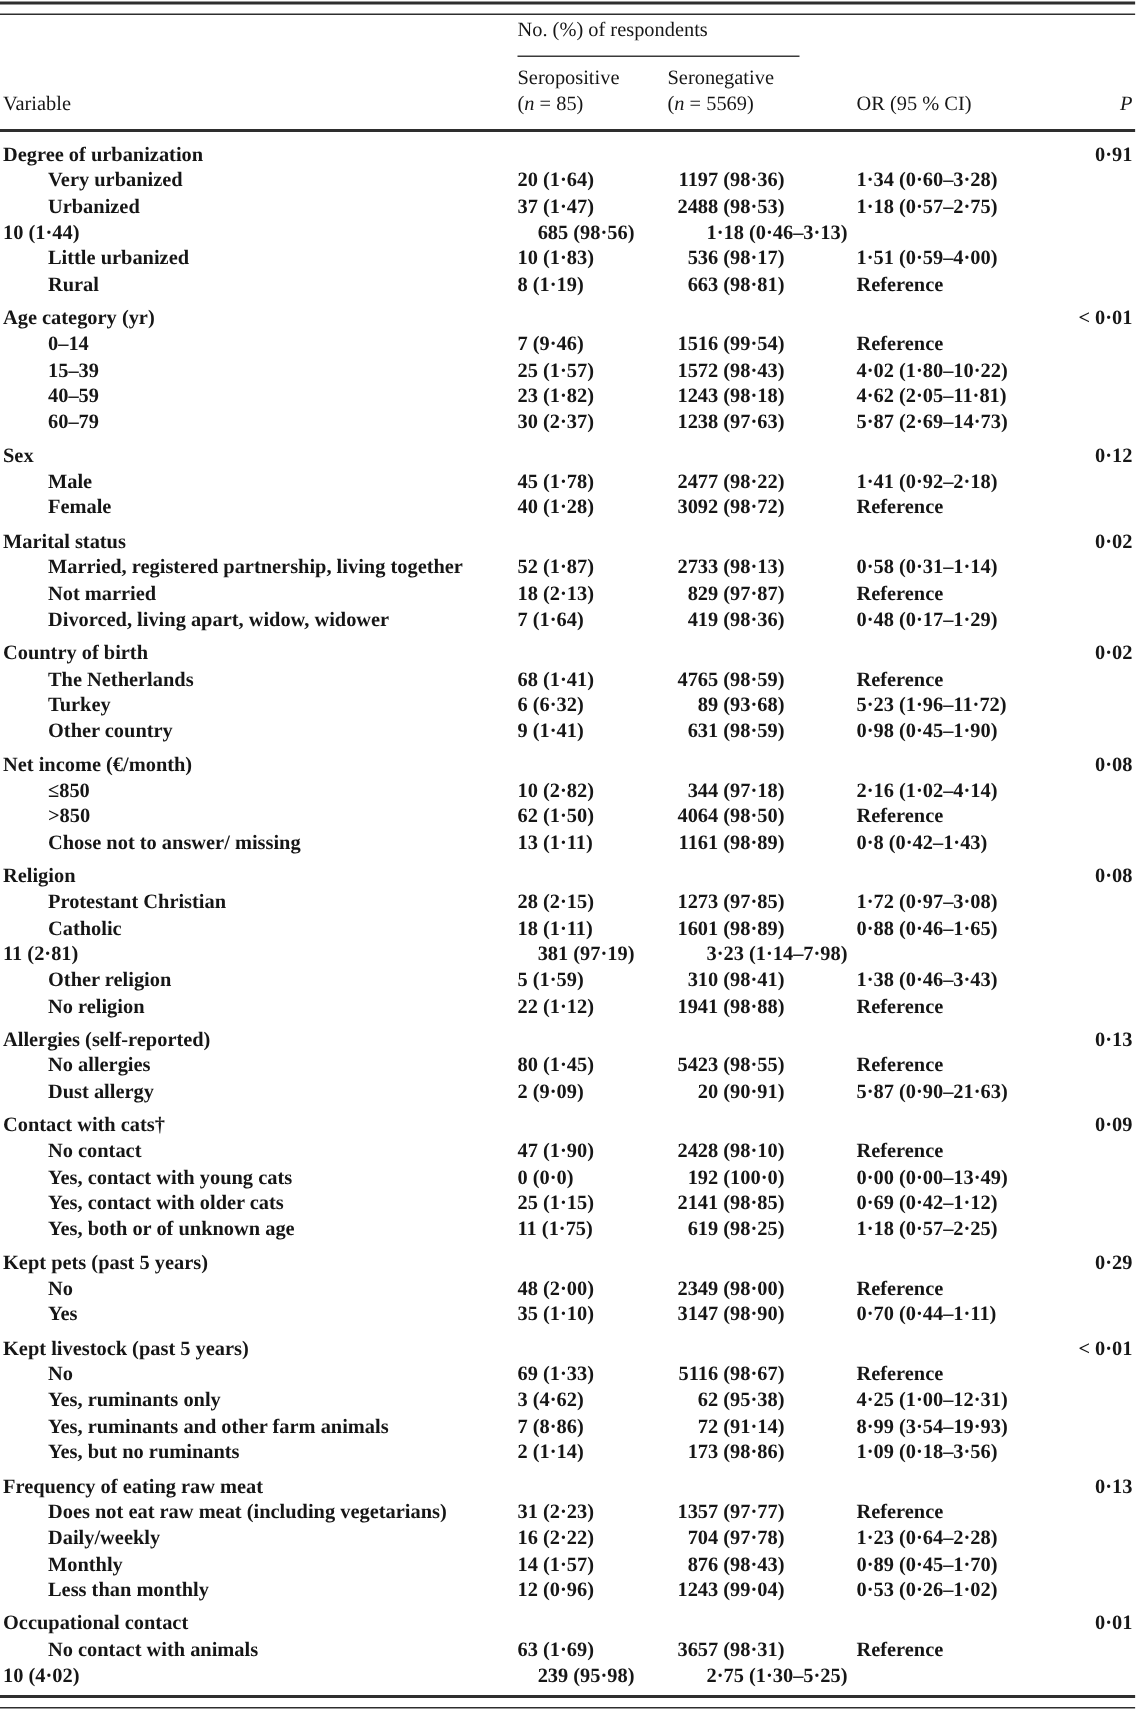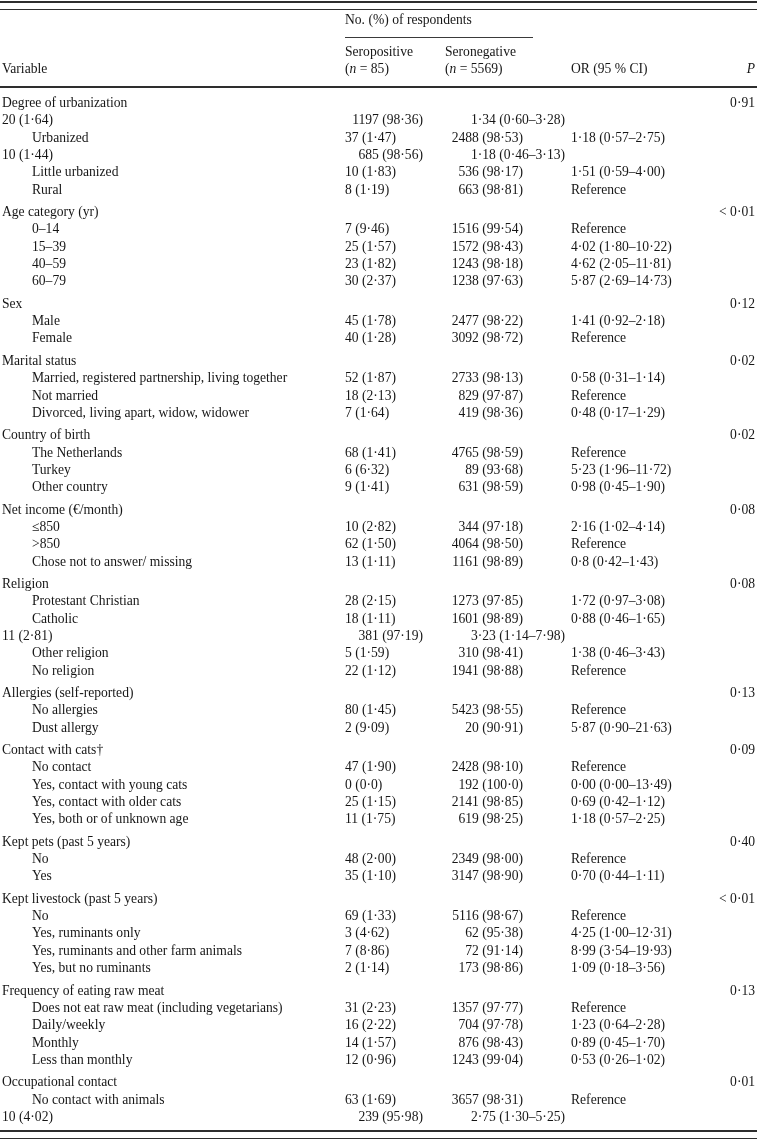--- a/index.html
+++ b/index.html
@@ -26,21 +26,21 @@
   .h-l2{top:61px;}
   .h-variable{left:2px;top:61px;}
   .h-pos{left:345px;}
   .h-neg{left:445px;}
   .h-or{left:571px;top:61px;}
   .h-p{right:2px;top:61px;font-style:italic;}
   .thead .head-rule{position:absolute;left:0;right:0;top:86px;}
 
   
   .tbody{padding:3px 2px 0 2px;font-size:13.6px;}
-  .section{margin-top:5px;}
+  .section{margin-top:5px;font-weight:bold;}
   .section:first-child{margin-top:1px;}
   .row{
     display:grid;
     grid-template-columns:343px 78px 100px 179px 53px;
     line-height:17.35px;
     white-space:nowrap;
   }
   .c-var{text-align:left;}
   .c-var.sub{padding-left:30px;}
   .c-pos{text-align:left;}
@@ -78,20 +78,21 @@
   <div class="tbody" id="tbody">
       <div class="section">
         <div class="row">
           <div class="c-var">Degree of urbanization</div>
           <div class="c-pos"></div>
           <div class="c-neg"></div>
           <div class="c-or"></div>
           <div class="c-p">0·91</div>
         </div>
         <div class="row">
+          <div class="c-var sub">Very urbanized</div>
           <div class="c-pos">20 (1·64)</div>
           <div class="c-neg">1197 (98·36)</div>
           <div class="c-or">1·34 (0·60–3·28)</div>
           <div class="c-p"></div>
         </div>
         <div class="row">
           <div class="c-var sub">Urbanized</div>
           <div class="c-pos">37 (1·47)</div>
           <div class="c-neg">2488 (98·53)</div>
           <div class="c-or">1·18 (0·57–2·75)</div>
@@ -370,21 +371,21 @@
           <div class="c-or">1·18 (0·57–2·25)</div>
           <div class="c-p"></div>
         </div>
       </div>
       <div class="section">
         <div class="row">
           <div class="c-var">Kept pets (past 5 years)</div>
           <div class="c-pos"></div>
           <div class="c-neg"></div>
           <div class="c-or"></div>
-          <div class="c-p">0·40</div>
+          <div class="c-p">0·29</div>
         </div>
         <div class="row">
           <div class="c-var sub">No</div>
           <div class="c-pos">48 (2·00)</div>
           <div class="c-neg">2349 (98·00)</div>
           <div class="c-or">Reference</div>
           <div class="c-p"></div>
         </div>
         <div class="row">
           <div class="c-var sub">Yes</div>

